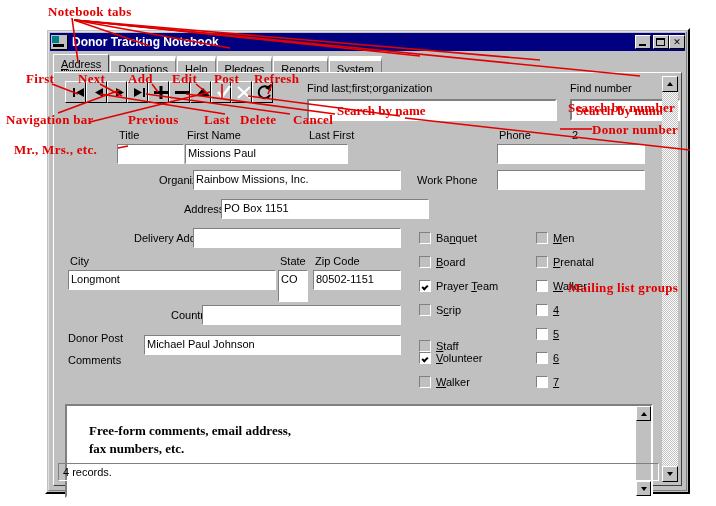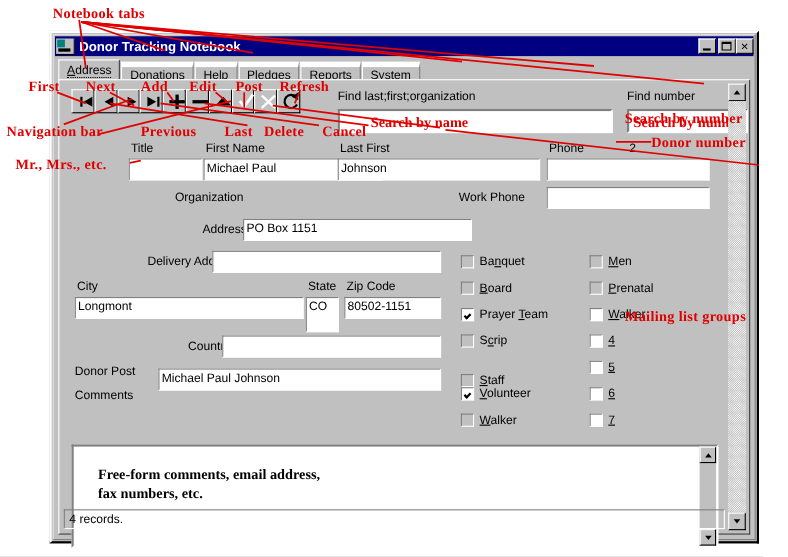--- a/index.html
+++ b/index.html
@@ -367,30 +367,30 @@
     <div class="lbl" style="left:253px;top:9px;">Find last;first;organization</div>
     <div class="fld sunken redtext" style="left:253px;top:26px;width:250px;height:22px;padding-left:28px;line-height:18px;">Search by name</div>
 
     <div class="lbl" style="left:516px;top:9px;">Find number</div>
     <div class="fld sunken redtext" style="left:516px;top:26px;width:110px;height:22px;padding-left:4px;line-height:18px;">Search by number</div>
 
     <div class="lbl" style="left:65px;top:56px;">Title</div>
     <div class="fld" style="left:63px;top:71px;width:67px;height:20px;"></div>
 
     <div class="lbl" style="left:133px;top:56px;">First Name</div>
-    <div class="fld" style="left:131px;top:71px;width:163px;height:20px;">Michael Paul</div>
+    <div class="fld" style="left:131px;top:71px;width:163px;height:20px;">Missions Paul</div>
 
     <div class="lbl" style="left:255px;top:56px;">Last First</div>
-    <div class="fld" style="left:253px;top:71px;width:184px;height:20px;">Johnson</div>
 
     <div class="lbl" style="left:445px;top:56px;">Phone</div>
     <div class="lbl" style="left:518px;top:56px;">2</div>
     <div class="fld" style="left:443px;top:71px;width:148px;height:20px;"></div>
 
     <div class="lbl" style="left:105px;top:101px;">Organization</div>
+    <div class="fld" style="left:139px;top:97px;width:208px;height:20px;">Rainbow Missions, Inc.</div>
 
     <div class="lbl" style="left:363px;top:101px;">Work Phone</div>
     <div class="fld" style="left:443px;top:97px;width:148px;height:20px;"></div>
 
     <div class="lbl" style="left:130px;top:130px;">Address</div>
     <div class="fld" style="left:139px;top:126px;width:208px;height:20px;margin-left:28px;">PO Box 1151</div>
 
     <div class="lbl" style="left:80px;top:159px;">Delivery Address</div>
     <div class="fld" style="left:139px;top:155px;width:208px;height:20px;"></div>
 

